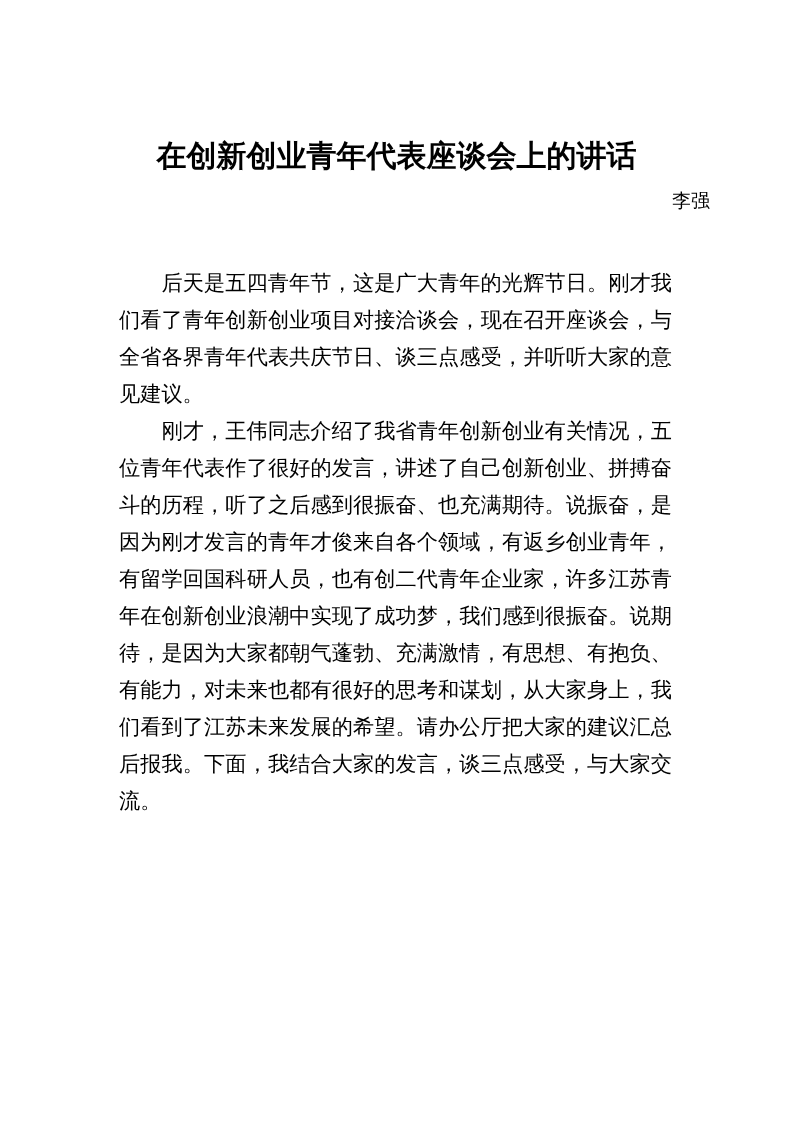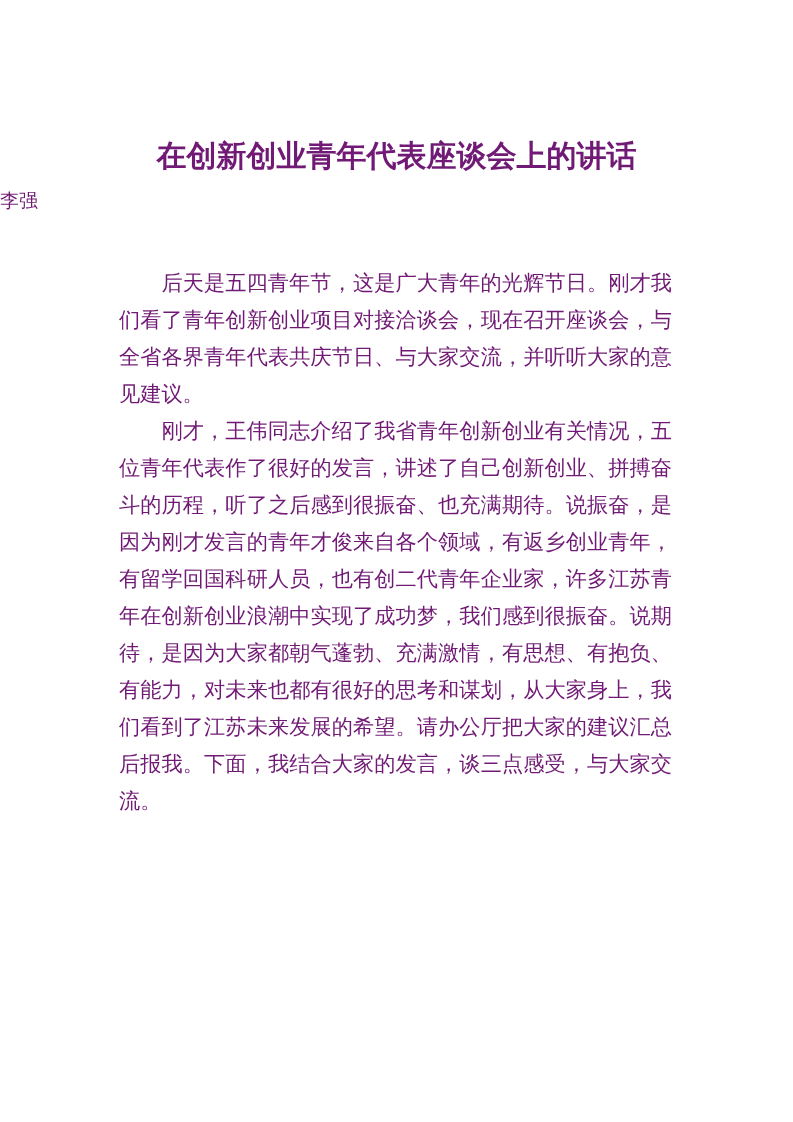--- a/index.html
+++ b/index.html
@@ -6,42 +6,42 @@
     margin: 0;
     padding: 0;
     background: #ffffff;
   }
   .page {
     position: relative;
     width: 793px;
     height: 1122px;
     background: #ffffff;
     overflow: hidden;
-    color: #701a75;
+    color: #000000;
     font-family: "Liberation Serif", serif;
   }
   .doc-title {
     position: absolute;
     top: 138px;
     left: 0;
     width: 793px;
     text-align: center;
     font-size: 30px;
     line-height: 1.2;
     font-weight: 700;
     font-family: "Liberation Serif", serif;
     letter-spacing: 0px;
     margin: 0;
   }
   .doc-author {
     position: absolute;
     top: 190px;
     left: 0;
     width: 710px;
-    text-align: left;
+    text-align: right;
     font-size: 19px;
     line-height: 1.2;
     font-weight: 400;
     font-family: "Liberation Serif", serif;
     margin: 0;
   }
   .doc-body {
     position: absolute;
     top: 265px;
     left: 119px;
@@ -67,21 +67,21 @@
 
 <div class="page">
 
   <h1 class="doc-title">在创新创业青年代表座谈会上的讲话</h1>
 
   <div class="doc-author">李强</div>
 
   <div class="doc-body">
 
     <p>
-      <span>后天是五四青年节，这是广大青年的光辉节日。刚才我们看了青年创新创业项目对接洽谈会，现在召开座谈会，与全省各界青年代表共庆节日、与大家交流，并听听大家的意见建议。</span>
+      <span>后天是五四青年节，这是广大青年的光辉节日。刚才我们看了青年创新创业项目对接洽谈会，现在召开座谈会，与全省各界青年代表共庆节日、谈三点感受，并听听大家的意见建议。</span>
     </p>
 
     <p>
       <span>刚才，王伟同志介绍了我省青年创新创业有关情况，五位青年代表作了很好的发言，讲述了自己创新创业、拼搏奋斗的历程，听了之后感到很振奋、也充满期待。说振奋，是因为刚才发言的青年才俊来自各个领域，有返乡创业青年，有留学回国科研人员，也有创二代青年企业家，许多江苏青年在创新创业浪潮中实现了成功梦，我们感到很振奋。说期待，是因为大家都朝气蓬勃、充满激情，有思想、有抱负、有能力，对未来也都有很好的思考和谋划，从大家身上，我们看到了江苏未来发展的希望。请办公厅把大家的建议汇总后报我。下面，我结合大家的发言，谈三点感受，与大家交流。</span>
     </p>
 
 
   </div>
 
 </div>

